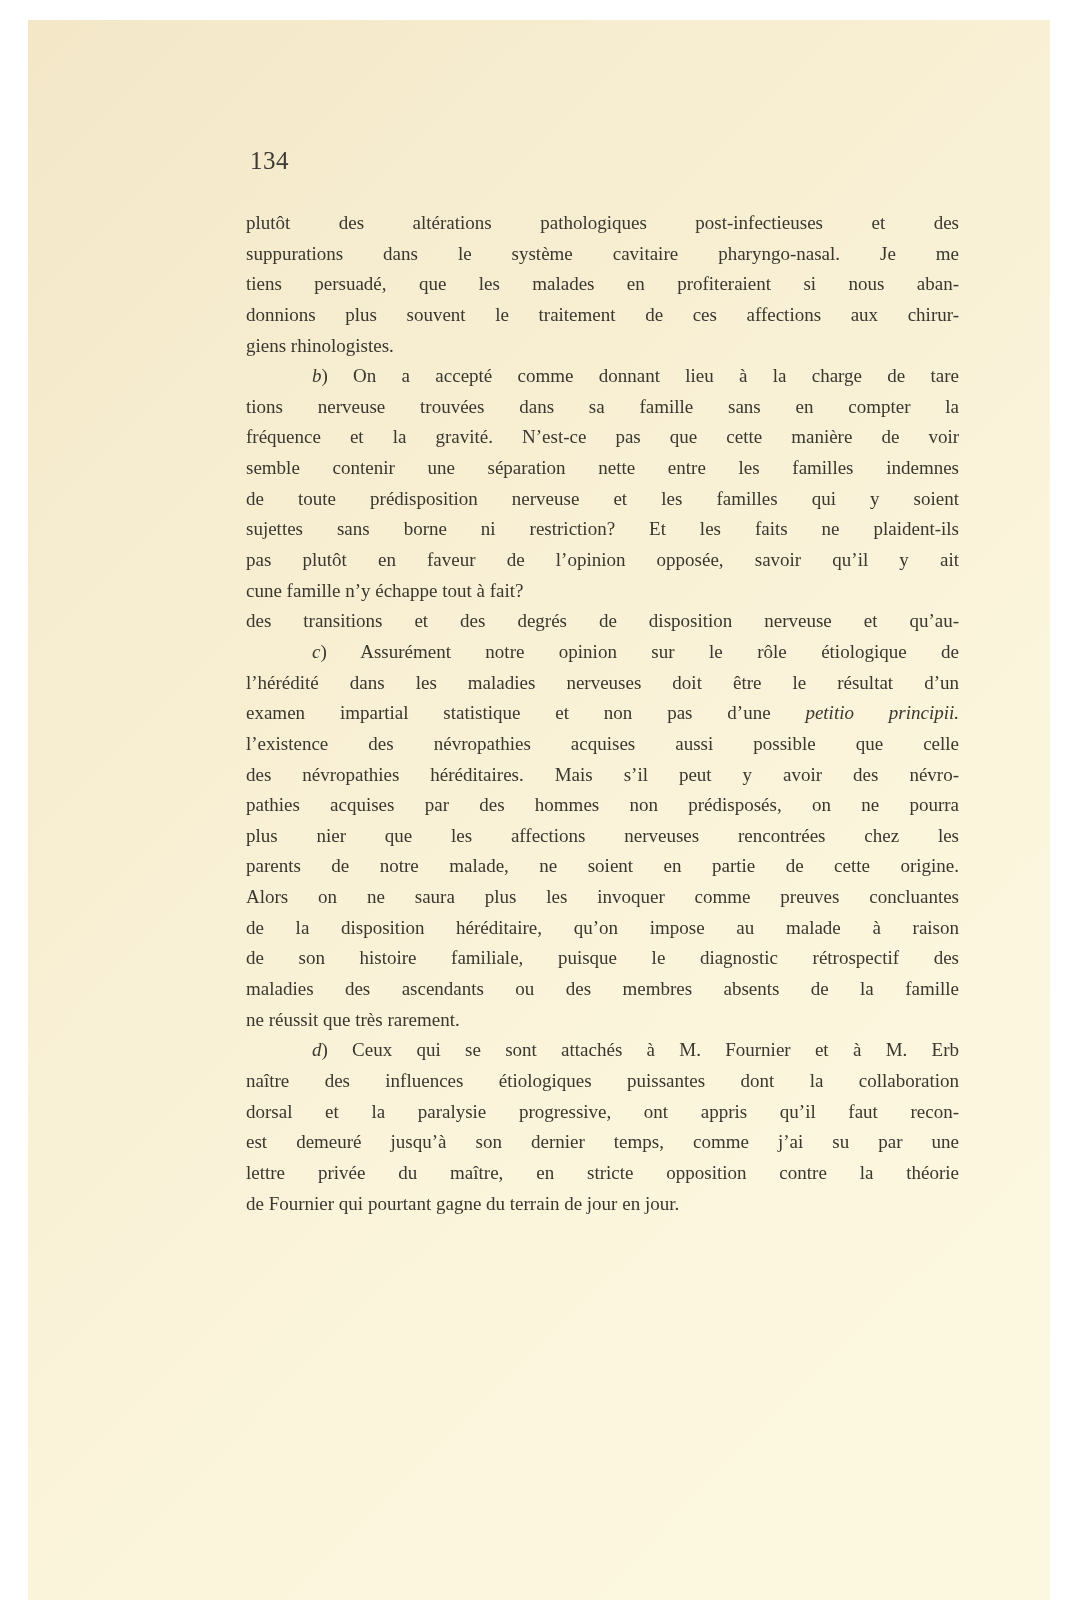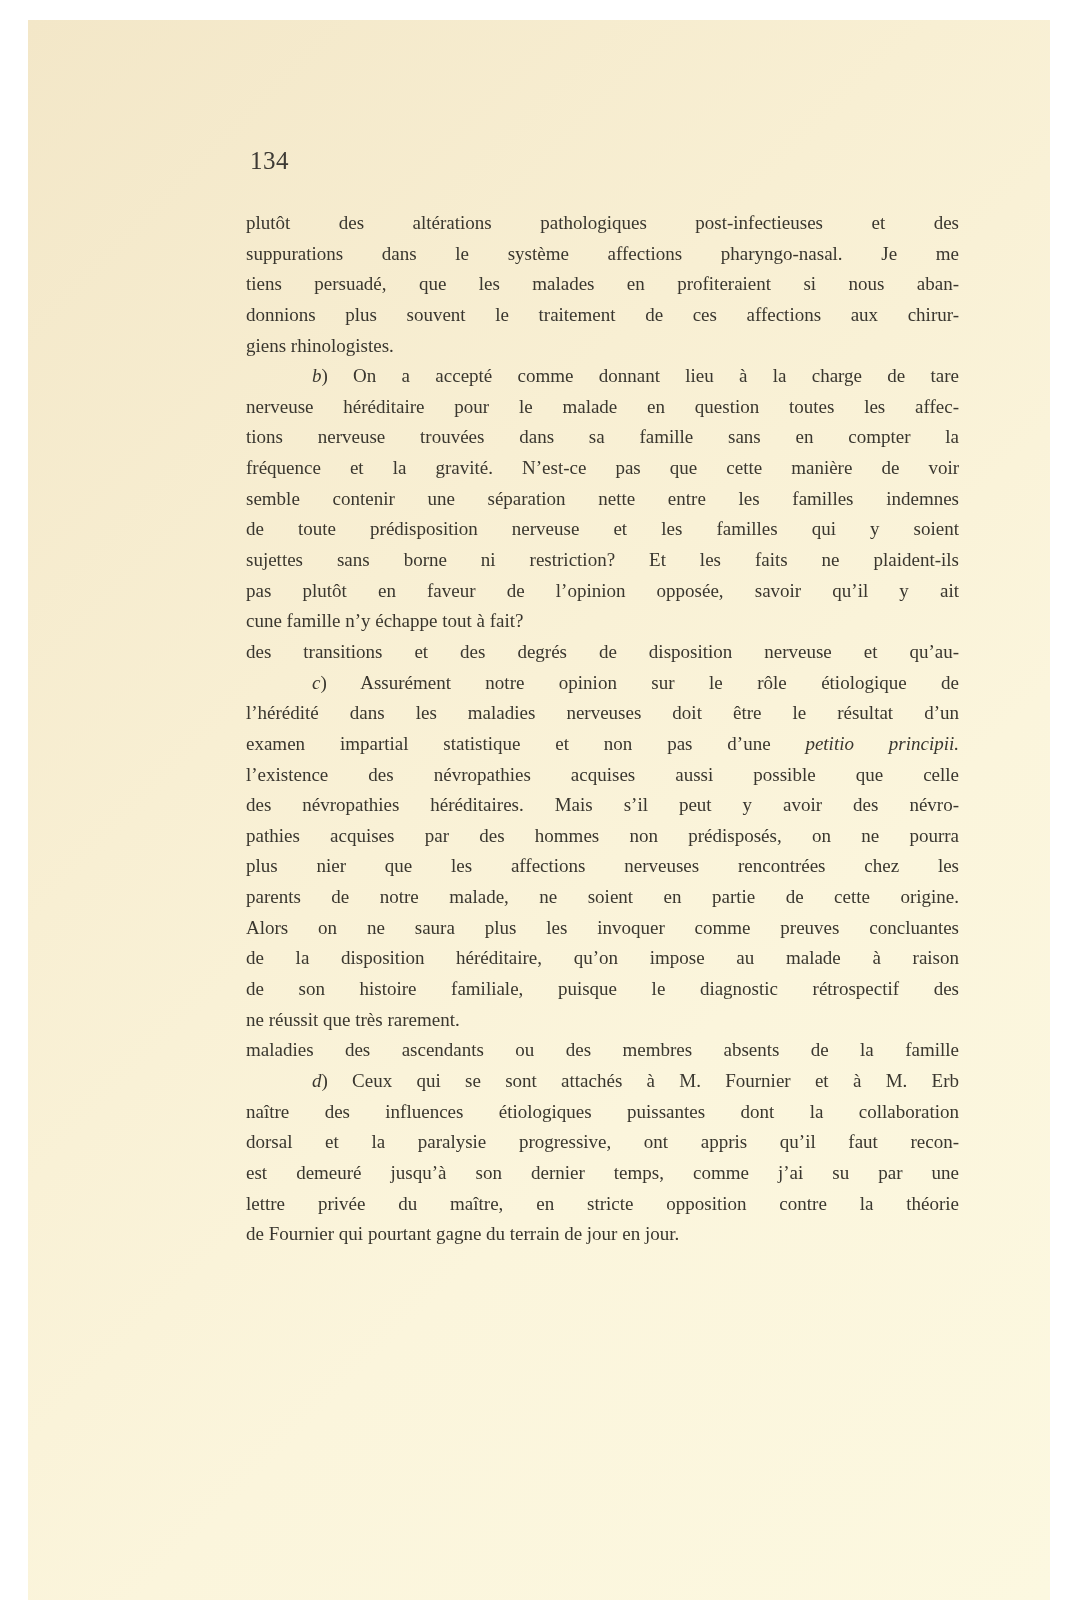--- a/index.html
+++ b/index.html
@@ -58,28 +58,27 @@
     }
   </style>
 </head>
 <body>
 
 <div class="page">
   <div class="page-number">134</div>
   <div class="body-text" id="body-text">
       <div>
         <span class="line"><span>plutôt des altérations pathologiques post-infectieuses et des</span></span>
-        <span class="line"><span>suppurations dans le système affections pharyngo-nasal. Je me</span></span>
+        <span class="line"><span>suppurations dans le système cavitaire pharyngo-nasal. Je me</span></span>
         <span class="line"><span>tiens persuadé, que les malades en profiteraient si nous aban-</span></span>
         <span class="line"><span>donnions plus souvent le traitement de ces affections aux chirur-</span></span>
         <span class="line last"><span>giens rhinologistes.</span></span>
       </div>
       <div>
         <span class="line indent"><span class="ital">b</span><span>) On a accepté comme donnant lieu à la charge de tare</span></span>
-        <span class="line"><span>nerveuse héréditaire pour le malade en question toutes les affec-</span></span>
         <span class="line"><span>tions nerveuse trouvées dans sa famille sans en compter la</span></span>
         <span class="line"><span>fréquence et la gravité. N’est-ce pas que cette manière de voir</span></span>
         <span class="line"><span>semble contenir une séparation nette entre les familles indemnes</span></span>
         <span class="line"><span>de toute prédisposition nerveuse et les familles qui y soient</span></span>
         <span class="line"><span>sujettes sans borne ni restriction? Et les faits ne plaident-ils</span></span>
         <span class="line"><span>pas plutôt en faveur de l’opinion opposée, savoir qu’il y ait</span></span>
         <span class="line last"><span>cune famille n’y échappe tout à fait?</span></span>
         <span class="line"><span>des transitions et des degrés de disposition nerveuse et qu’au-</span></span>
       </div>
       <div>
@@ -87,22 +86,22 @@
         <span class="line"><span>l’hérédité dans les maladies nerveuses doit être le résultat d’un</span></span>
         <span class="line"><span>examen impartial statistique et non pas d’une </span><span class="ital">petitio principii.</span></span>
         <span class="line"><span>l’existence des névropathies acquises aussi possible que celle</span></span>
         <span class="line"><span>des névropathies héréditaires. Mais s’il peut y avoir des névro-</span></span>
         <span class="line"><span>pathies acquises par des hommes non prédisposés, on ne pourra</span></span>
         <span class="line"><span>plus nier que les affections nerveuses rencontrées chez les</span></span>
         <span class="line"><span>parents de notre malade, ne soient en partie de cette origine.</span></span>
         <span class="line"><span>Alors on ne saura plus les invoquer comme preuves concluantes</span></span>
         <span class="line"><span>de la disposition héréditaire, qu’on impose au malade à raison</span></span>
         <span class="line"><span>de son histoire familiale, puisque le diagnostic rétrospectif des</span></span>
+        <span class="line"><span>maladies des ascendants ou des membres absents de la famille</span></span>
         <span class="line last"><span>ne réussit que très rarement.</span></span>
-        <span class="line"><span>maladies des ascendants ou des membres absents de la famille</span></span>
       </div>
       <div>
         <span class="line indent"><span class="ital">d</span><span>) Ceux qui se sont attachés à M. Fournier et à M. Erb</span></span>
         <span class="line"><span>naître des influences étiologiques puissantes dont la collaboration</span></span>
         <span class="line"><span>dorsal et la paralysie progressive, ont appris qu’il faut recon-</span></span>
         <span class="line"><span>est demeuré jusqu’à son dernier temps, comme j’ai su par une</span></span>
         <span class="line"><span>lettre privée du maître, en stricte opposition contre la théorie</span></span>
         <span class="line last"><span>de Fournier qui pourtant gagne du terrain de jour en jour.</span></span>
       </div>
     </div>

